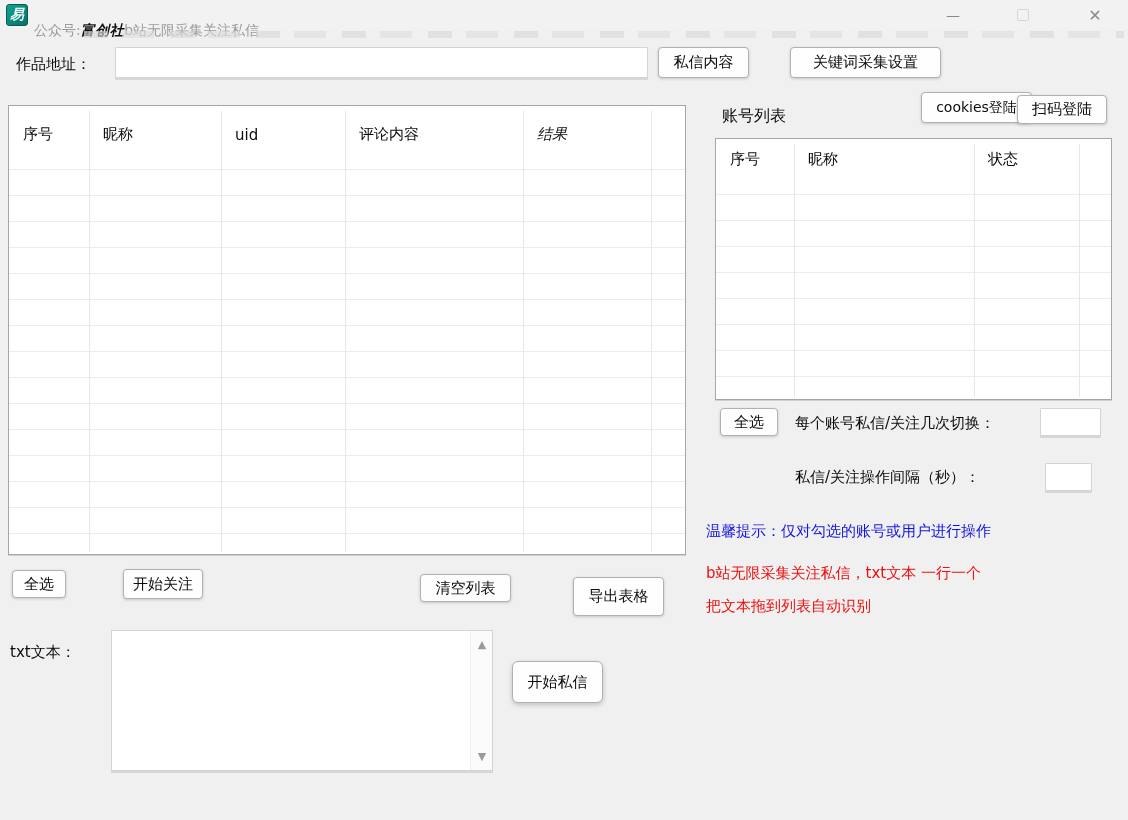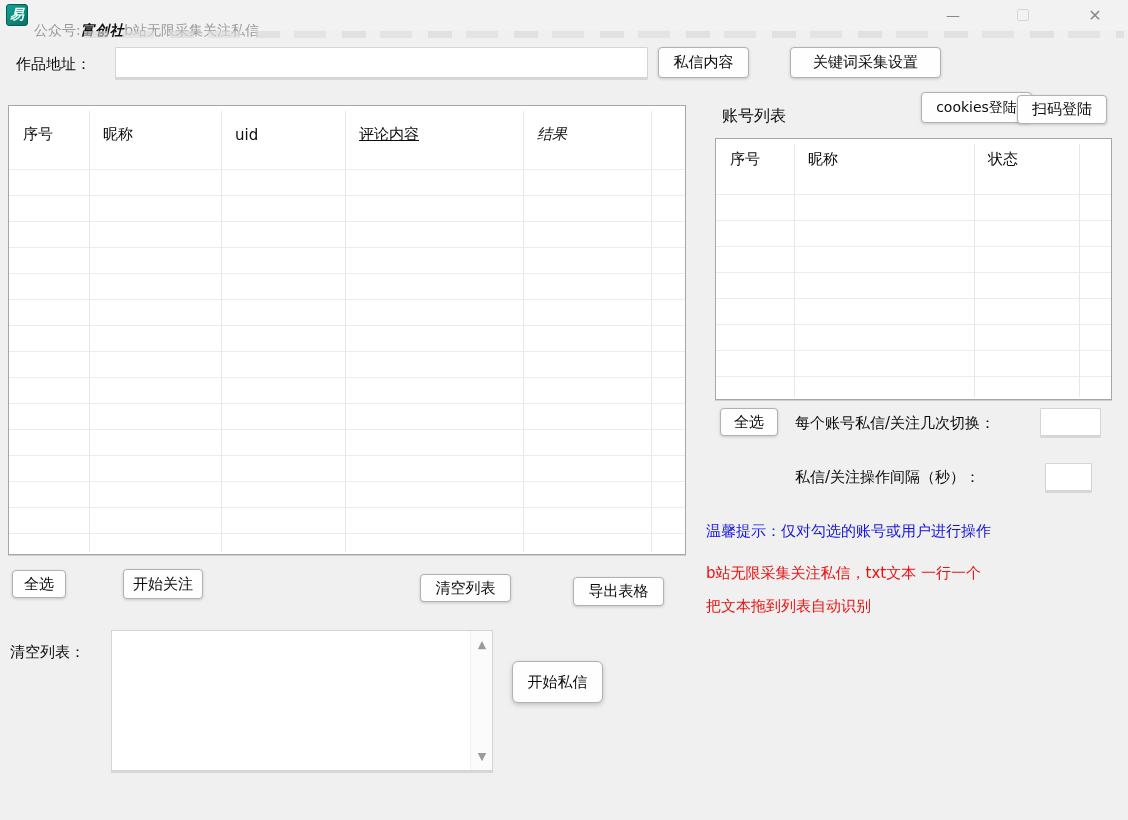--- a/index.html
+++ b/index.html
@@ -99,21 +99,21 @@
 <div class="abs lbl" style="left:16px; top:55px;">作品地址：</div>
 <input class="abs input" style="left: 115px; top: 47px; width: 533px; height: 31px;" value="">
 <button class="abs btn" style="left:658px; top:47px; width:91px; height:31px;">私信内容</button>
 <button class="abs btn" style="left:790px; top:47px; width:151px; height:31px;">关键词采集设置</button>
 
 <div class="abs grid-table" style="left:8px; top:105px; width:678px; height:450px;">
   <div class="grid-head" style="height:38px;">
     <div class="hcell" style="width:80px;">序号</div>
     <div class="hcell" style="width:132px;">昵称</div>
     <div class="hcell" style="width:124px;">uid</div>
-    <div class="hcell" style="width:178px;text-decoration:underline;">评论内容</div>
+    <div class="hcell" style="width:178px;">评论内容</div>
     <div class="hcell" style="width:128px;font-style:italic;">结果</div>
   </div>
   <div class="grid-body rowlines" style="height:410px;"></div>
   <div class="vline" style="left:80px;"></div>
   <div class="vline" style="left:212px;"></div>
   <div class="vline" style="left:336px;"></div>
   <div class="vline" style="left:514px;"></div>
   <div class="vline" style="left:642px;"></div>
 </div>
 
@@ -139,23 +139,23 @@
 <div class="abs lbl" style="left:795px; top:468px;">私信/关注操作间隔（秒）：</div>
 <input class="abs input" style="left: 1045px; top: 463px; width: 47px; height: 28px;" value="">
 
 <div class="abs tip-blue" style="left:706px; top:522px; color:#1414e0;">温馨提示：仅对勾选的账号或用户进行操作</div>
 <div class="abs tip-red" style="left:706px; top:564px; color:#ec1111;">b站无限采集关注私信，txt文本 一行一个</div>
 <div class="abs tip-red" style="left:706px; top:597px; color:#ec1111;">把文本拖到列表自动识别</div>
 
 <button class="abs btn" style="left:12px; top:570px; width:54px; height:28px;">全选</button>
 <button class="abs btn" style="left:123px; top:569px; width:80px; height:30px;">开始关注</button>
 <button class="abs btn" style="left:420px; top:574px; width:91px; height:28px;">清空列表</button>
-<button class="abs btn" style="left:573px; top:577px; width:91px; height:29px;">导出表格</button>
+<button class="abs btn" style="left:573px; top:577px; width:91px; height:39px;">导出表格</button>
 
-<div class="abs lbl" style="left:10px; top:643px;">清空列表：</div>
+<div class="abs lbl" style="left:10px; top:643px;">txt文本：</div>
 <div class="abs ta-wrap" style="left:111px; top:630px; width:382px; height:141px;">
   <textarea class="ta-input" value="" style=""></textarea>
   <div class="ta-scroll">
     <div class="scroll-arrow" style="top:7px;">▲</div>
     <div class="scroll-arrow" style="bottom:7px;">▼</div>
   </div>
 </div>
 <button class="abs btn" style="left:512px; top:661px; width:91px; height:42px; border-radius:6px; box-shadow:0 2px 5px rgba(0,0,0,.20);">开始私信</button>
 
 </body></html>

